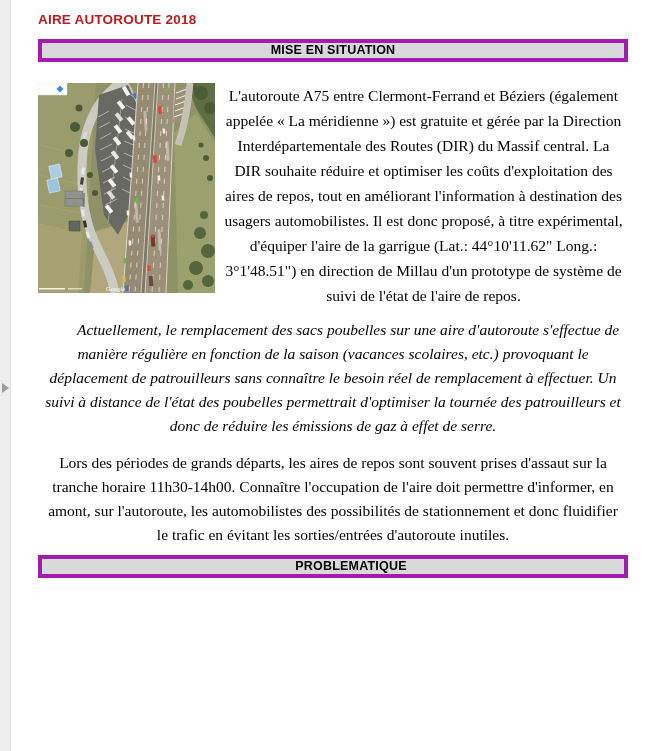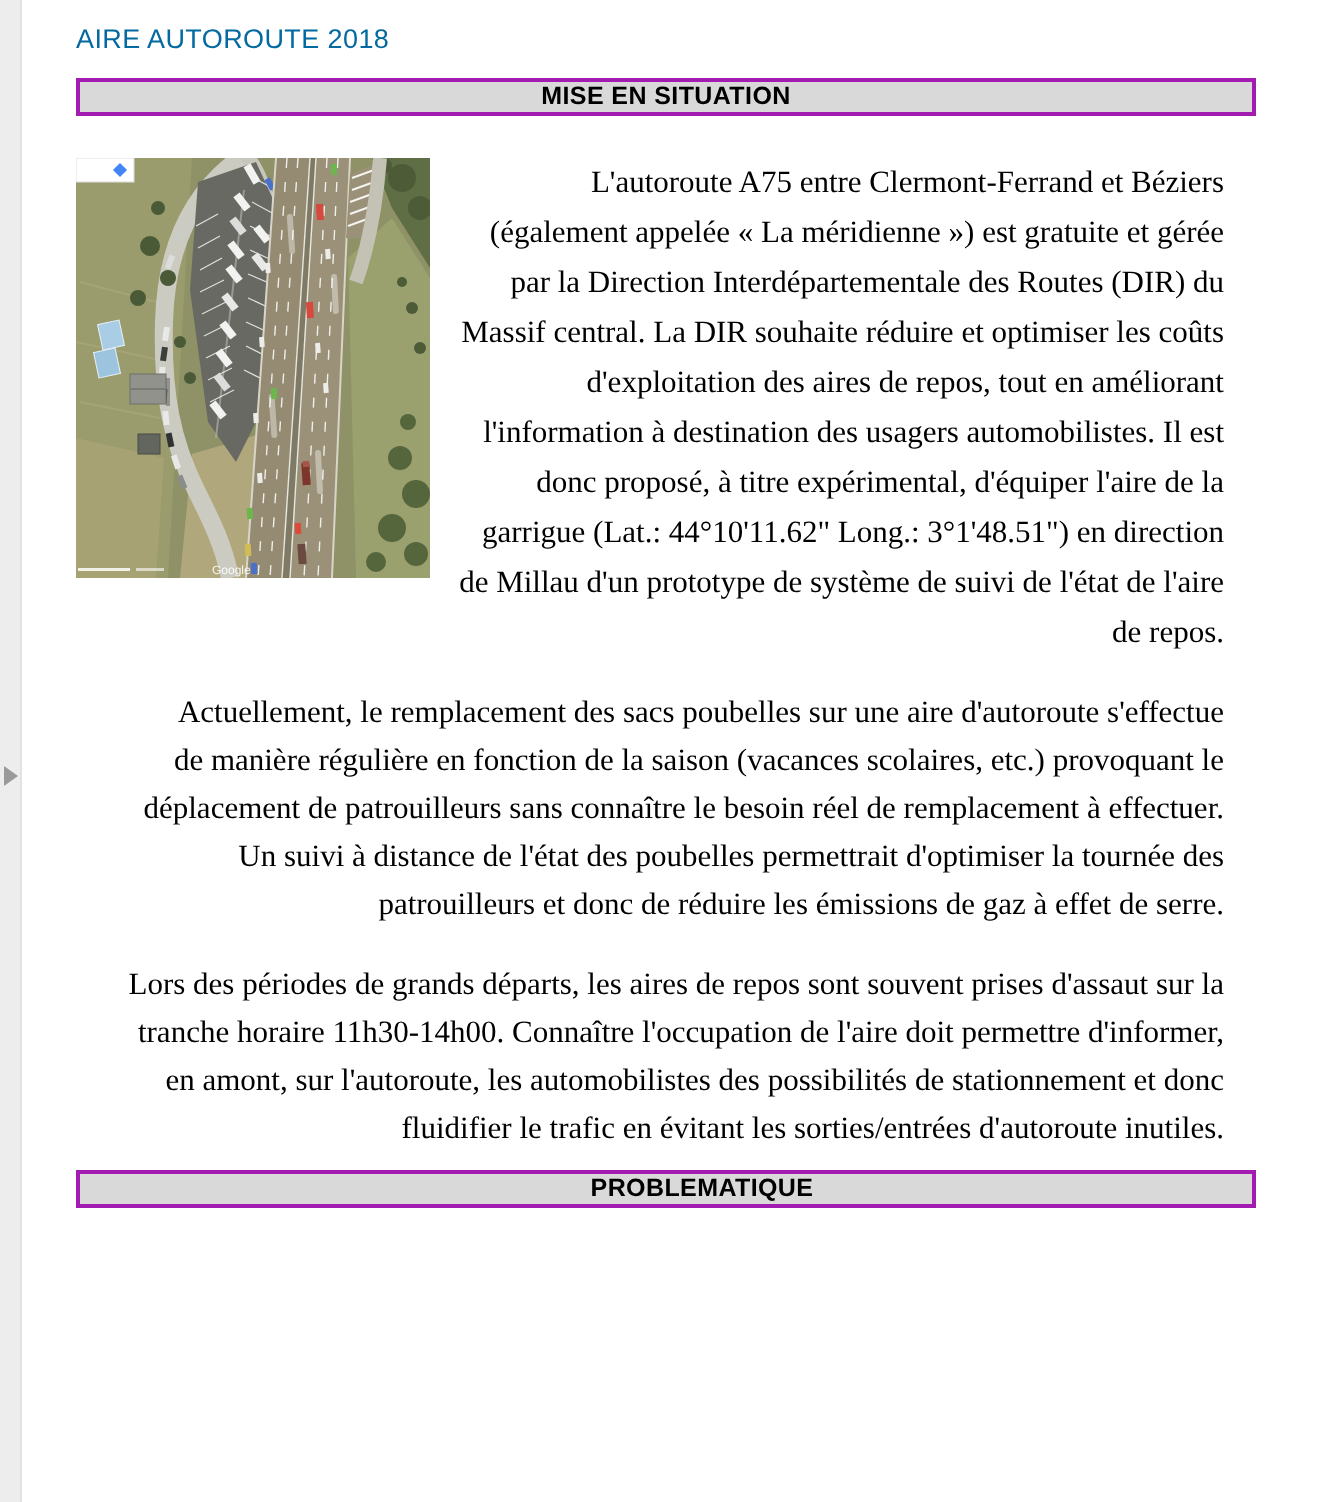--- a/index.html
+++ b/index.html
@@ -16,36 +16,36 @@
     position:absolute;left:2px;top:383px;width:0;height:0;
     border-top:5px solid transparent;border-bottom:5px solid transparent;
     border-left:7px solid #9a9a9a;
   }
   .doc{
     position:absolute;left:10px;top:0;width:654px;height:751px;
     padding:12px 36px 0 28px;box-sizing:border-box;
   }
   .doc-title{
     font-family:"Liberation Sans", sans-serif;
-    font-weight:normal;font-size:13.5px;letter-spacing:.2px;
-    color:#0369a1;margin:0 0 12px 0;
+    font-weight:bold;font-size:13.5px;letter-spacing:.2px;
+    color:#b91c1c;margin:0 0 12px 0;
   }
   .section-header{
-    border:2px solid #a21caf;background:#d9d9d9;
+    border:4px solid #a21caf;background:#d9d9d9;
     font-family:"Liberation Sans", sans-serif;font-weight:bold;
     font-size:12.5px;text-align:center;color:#000;
     height:15px;line-height:15px;letter-spacing:.2px;
   }
   .hdr1{margin-bottom:21px;}
   .hdr2{margin-bottom:14px;padding-left:36px;}
   .body-text p{
-    margin:16px;font-size:15.5px;line-height:24px;text-align:right;
+    margin:4px;font-size:15.5px;line-height:24px;text-align:center;
   }
   .body-text p.p-intro{line-height:25px;margin-bottom:10px;}
-  .body-text p.p-indent{text-indent:30px;margin-bottom:13px;}
+  .body-text p.p-indent{text-indent:30px;margin-bottom:13px;font-style:italic;}
   .body-text p.p-sanitaire{margin-bottom:17px;}
   .body-text p.p-departs{margin-bottom:8px;}
   .body-text p.p-capteurs{margin-bottom:10px;}
   .map-figure{
     float:left;width:177px;height:210px;margin:0 8px 2px 0;
     overflow:hidden;background:#8e9266;
   }
   .map-figure svg{display:block;}
   .clear{clear:both;}
 </style>

